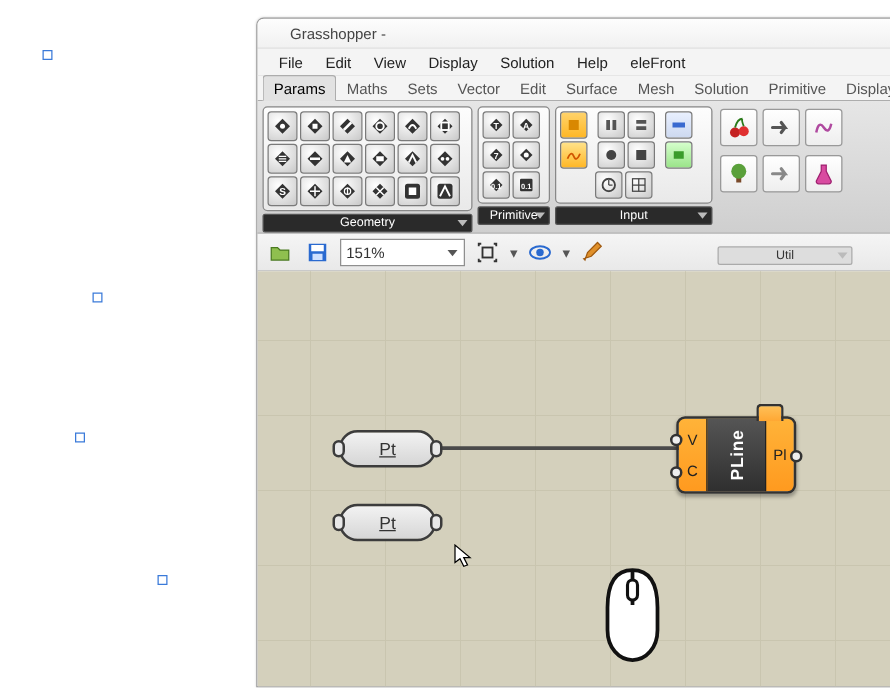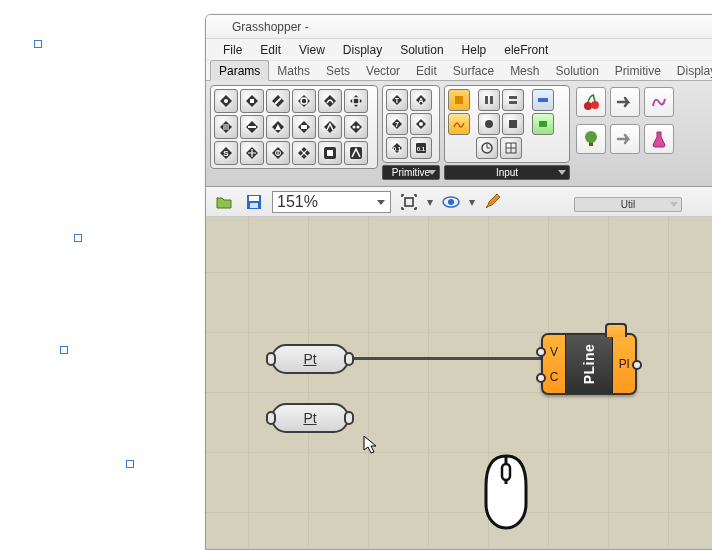--- a/index.html
+++ b/index.html
@@ -17,21 +17,21 @@
   .panel { display:flex; flex-direction:column; align-items:stretch; }
   .panel-icons { background:linear-gradient(#fdfdfd,#e9e9e9); border:1px solid #888; border-radius:4px; padding:3px; display:flex; flex-direction:column; gap:2px; box-shadow:inset 0 0 1px #fff; }
   .panel-row { display:flex; gap:2px; }
   .ico { width:24px; height:24px; border:1px solid #7a7a7a; border-radius:3px; background:radial-gradient(circle at 35% 30%, #fff, #c8c8c8); display:flex; align-items:center; justify-content:center; font-weight:bold; color:#222; font-size:12px; }
   .ico.tiny { width:22px; height:22px; }
   .panel-label { height:15px; margin-top:2px; background:#2a2a2a; border:1px solid #555; border-radius:2px; color:#fff; font-size:10px; display:flex; align-items:center; justify-content:center; position:relative; }
   .panel-label::after { content:""; position:absolute; right:3px; top:4px; width:0; height:0; border-left:4px solid transparent; border-right:4px solid transparent; border-top:5px solid #bbb; }
   .util-btn { width:30px; height:30px; border:1px solid #999; border-radius:3px; background:linear-gradient(#fff,#eee); display:flex; align-items:center; justify-content:center; }
   .toolbar2 { height:30px; background:linear-gradient(#f5f5f5,#e9e9e9); border-bottom:1px solid #c9c9c9; display:flex; align-items:center; padding:0 6px; gap:6px; }
   .tbtn { width:24px; height:24px; display:flex; align-items:center; justify-content:center; border-radius:2px; }
-  .zoombox { height:22px; width:119px; border:1px solid #8f8f8f; background:#fff; display:flex; align-items:center; padding:0 4px; font-size:16px; color:#333; position:relative; }
+  .zoombox { height:22px; width:100px; border:1px solid #8f8f8f; background:#fff; display:flex; align-items:center; padding:0 4px; font-size:12px; color:#333; position:relative; }
   .zoombox::after { content:""; position:absolute; right:5px; top:8px; width:0; height:0; border-left:4px solid transparent; border-right:4px solid transparent; border-top:5px solid #555; }
   .canvas { position:relative; height:354px; background:#d4d0bc; background-image:linear-gradient(#c9c5af 1px,transparent 1px),linear-gradient(90deg,#c9c5af 1px,transparent 1px); background-size:60px 60px; background-position:-18px -5px; overflow:hidden; }
   .param { position:absolute; height:30px; border:2px solid #3c3c3c; border-radius:15px; background:linear-gradient(#f2f2f2,#d6d6d6); display:flex; align-items:center; justify-content:center; font-size:14px; color:#333;text-decoration:underline; }
   .grip { position:absolute; width:10px; height:14px; border:2px solid #3c3c3c; border-radius:5px; background:#e8e8e8; top:50%; transform:translateY(-50%); }
   .grip.left { left:-7px; } .grip.right { right:-7px; }
   .wire { position:absolute; height:3px; background:#4a4a4a; border-radius:2px; }
   .comp { position:absolute; border:2px solid #333; border-radius:7px; background:linear-gradient(#ffb339,#ff9a1f); box-shadow:0 2px 3px rgba(0,0,0,0.3); display:flex; align-items:stretch; }
   .comp-tab { position:absolute; right:8px; top:-12px; width:22px; height:14px; border:2px solid #333; border-bottom:none; border-radius:4px 4px 0 0; background:linear-gradient(#ffc057,#ffa733); }
   .comp-in, .comp-out { width:22px; display:flex; flex-direction:column; justify-content:space-around; align-items:center; font-size:12px; color:#222; font-weight:500; padding:4px 0; }
   .comp-center { flex:1; background:linear-gradient(#555,#2f2f2f); border-left:1px solid #222; border-right:1px solid #222; display:flex; align-items:center; justify-content:center; }
@@ -191,20 +191,21 @@
               </svg>
             </div>
           <div class="ico">
               <svg width="14" height="14">
                 <rect x="1" y="1" width="12" height="12" rx="2" fill="#333"></rect>
                 <path d="M3 11 L7 3 L11 11" stroke="#fff" fill="none" stroke-width="1.5"></path>
               </svg>
             </div>
         </div>
       </div>
+      <div class="panel-label">Geometry</div>
     </div>
 
     <div class="panel" style="width:58px;">
       <div class="panel-icons">
         <div class="panel-row">
           <div class="ico tiny">
               <svg width="12" height="12">
                 <polygon points="6,1 11,6 6,11 1,6" fill="#333"></polygon>
                 <text x="6" y="9" font-size="7" fill="#fff" text-anchor="middle">T</text>
               </svg>

